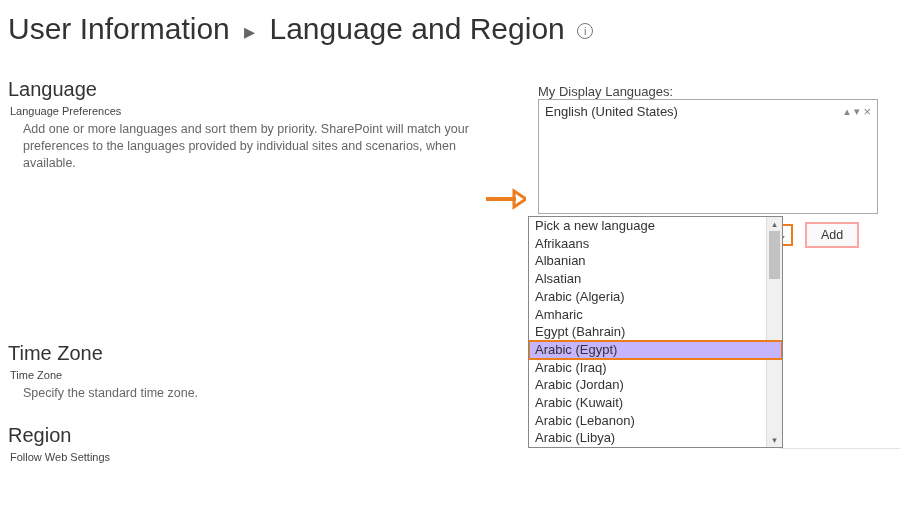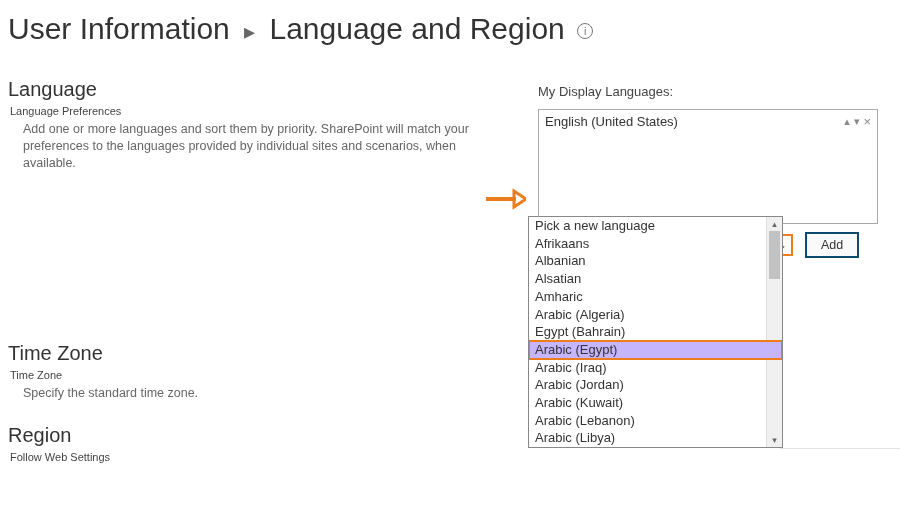--- a/index.html
+++ b/index.html
@@ -49,21 +49,21 @@
   .desc {
     font-size: 12.5px;
     color: #666;
     line-height: 1.35;
     max-width: 470px;
     margin-left: 15px;
   }
   .two-col { display: flex; }
   .left-col { width: 520px; flex-shrink: 0; }
   .right-col { flex: 1; padding-left: 10px; position: relative; }
-  .lbl { color: #444; font-size: 13px; margin-bottom: 10px; }
+  .lbl { color: #444; font-size: 13px; margin-bottom: 0; }
   .langbox {
     width: 340px; height: 115px;
     border: 1px solid #aaa;
     padding: 4px 6px;
     font-size: 13px;
     color: #333;
     position: relative;
   }
   .lang-row { display: flex; justify-content: space-between; align-items: flex-start; }
   .lang-controls { display: flex; gap: 4px; align-items: center; font-size: 11px; color: #888; }
@@ -78,21 +78,21 @@
     display: flex; align-items: center;
     padding: 0 4px;
     font-size: 13px;
     color: #555;
   }
   .select-wrap .chev {
     position: absolute; right: 4px; top: 2px;
     font-size: 12px; color: #444;
   }
   .add-btn {
-    border: 2px solid #0c4a6e;
+    border: 2px solid #fca5a5;
     background: #fafafa;
     padding: 4px 14px;
     font-size: 12.5px;
     color: #333;
     cursor: pointer;
   }
   .arrow-callout {
     position: absolute;
     left: -44px;
     top: 132px;
@@ -204,22 +204,22 @@
         </div>
         <button class="add-btn">Add</button>
       </div>
 
       <div class="dropdown">
         <div class="inner" id="dd-inner">
             <div class="opt">Pick a new language</div>
             <div class="opt">Afrikaans</div>
             <div class="opt">Albanian</div>
             <div class="opt">Alsatian</div>
+            <div class="opt">Arabic (Algeria)</div>
             <div class="opt">Amharic</div>
-            <div class="opt">Arabic (Algeria)</div>
             <div class="opt">Egypt (Bahrain)</div>
             <div class="opt highlight">Arabic (Egypt)</div>
             <div class="opt">Arabic (Iraq)</div>
             <div class="opt">Arabic (Jordan)</div>
             <div class="opt">Arabic (Kuwait)</div>
             <div class="opt">Arabic (Lebanon)</div>
             <div class="opt">Arabic (Libya)</div>
           </div>
         <div class="scrollbar">
           <div class="sbtn up">▴</div>

